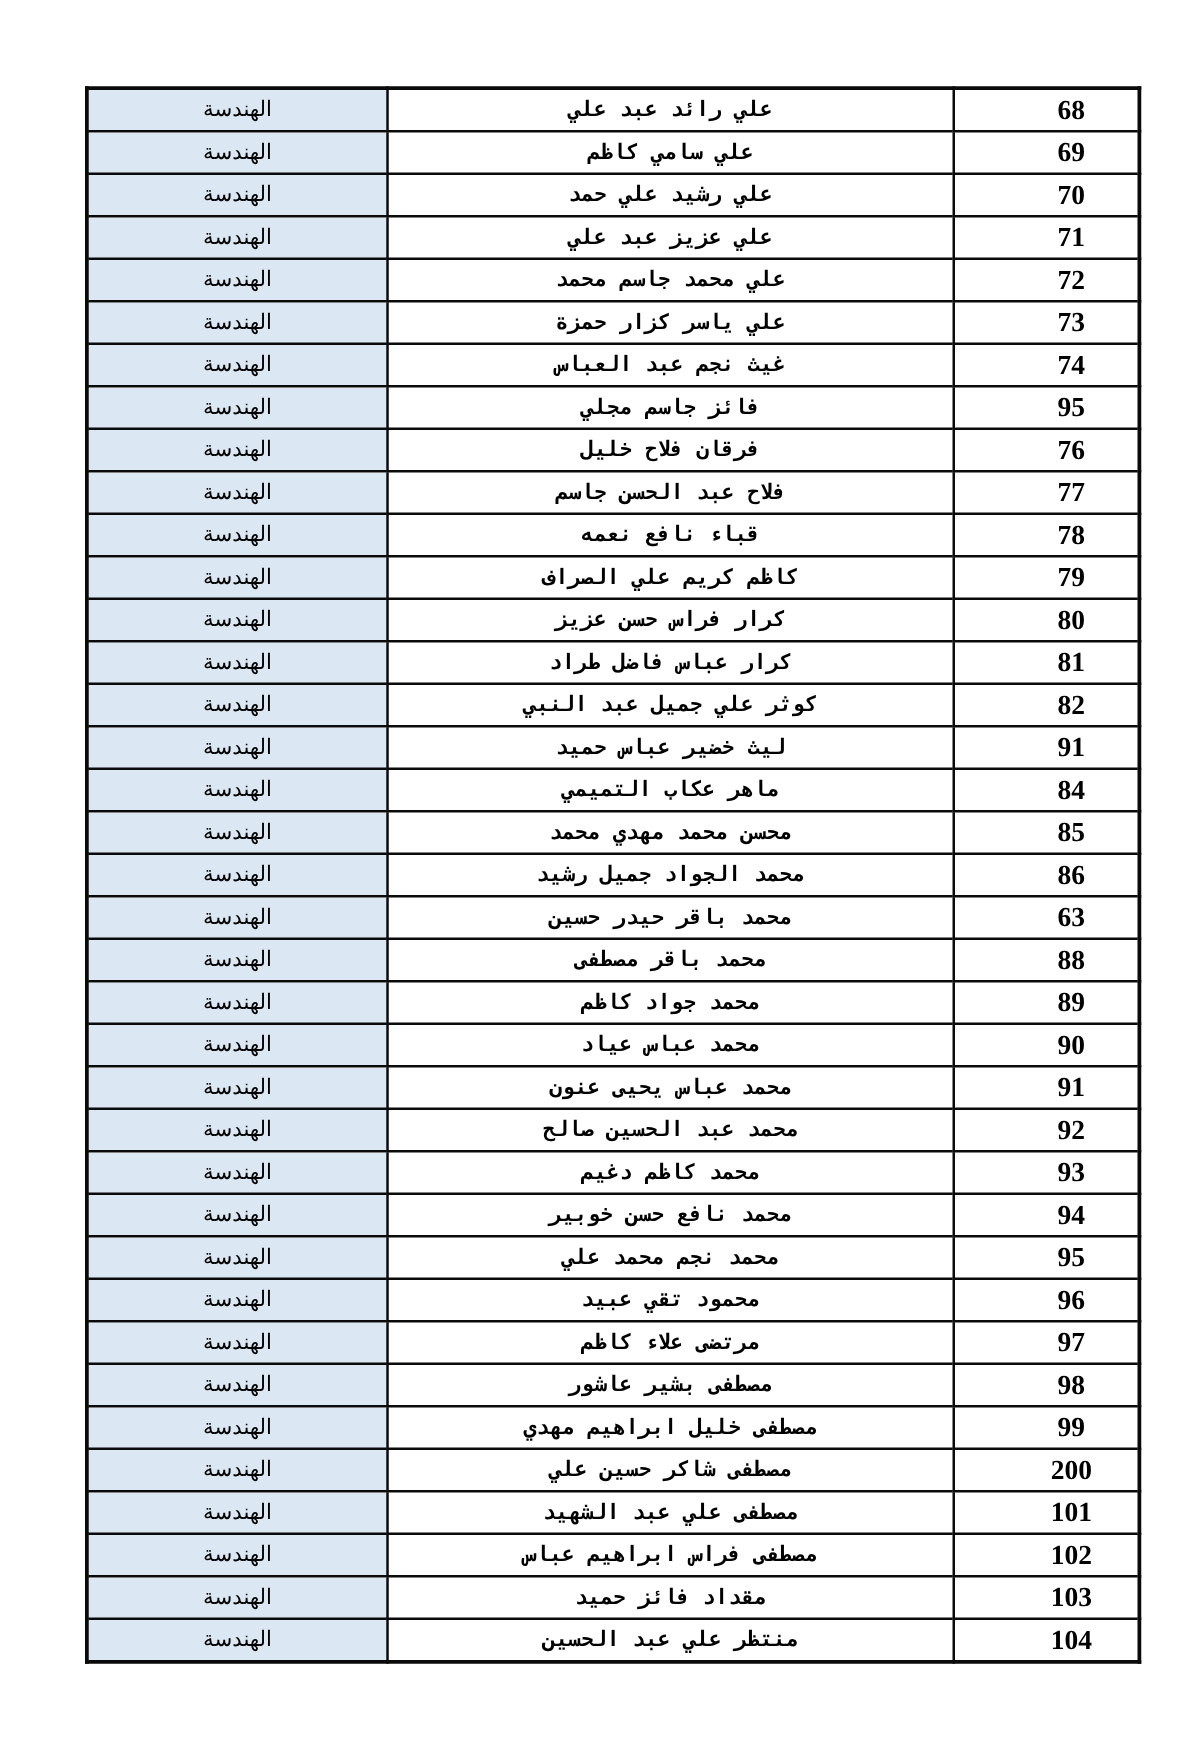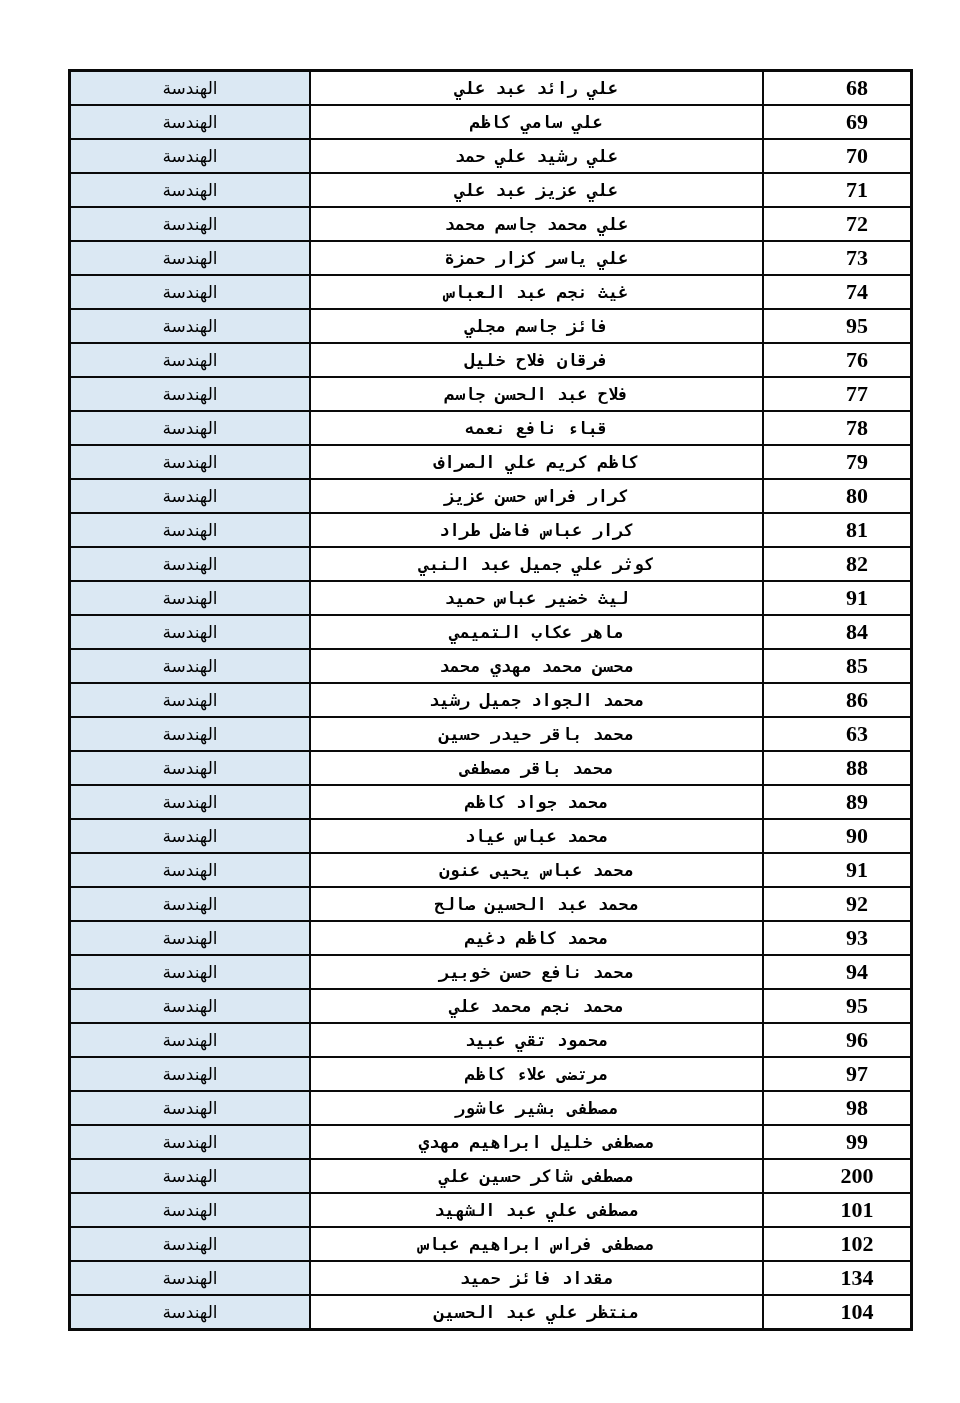--- a/index.html
+++ b/index.html
@@ -484,21 +484,21 @@
     <td class="name">
       <span>مصطفى فراس ابراهيم عباس</span>
     </td>
     <td class="dept">
       <span>الهندسة</span>
     </td>
   </tr>
 
   <tr>
     <td class="num">
-      <span>134</span>
+      <span>103</span>
     </td>
     <td class="name">
       <span>مقداد فائز حميد</span>
     </td>
     <td class="dept">
       <span>الهندسة</span>
     </td>
   </tr>
 
   <tr>

